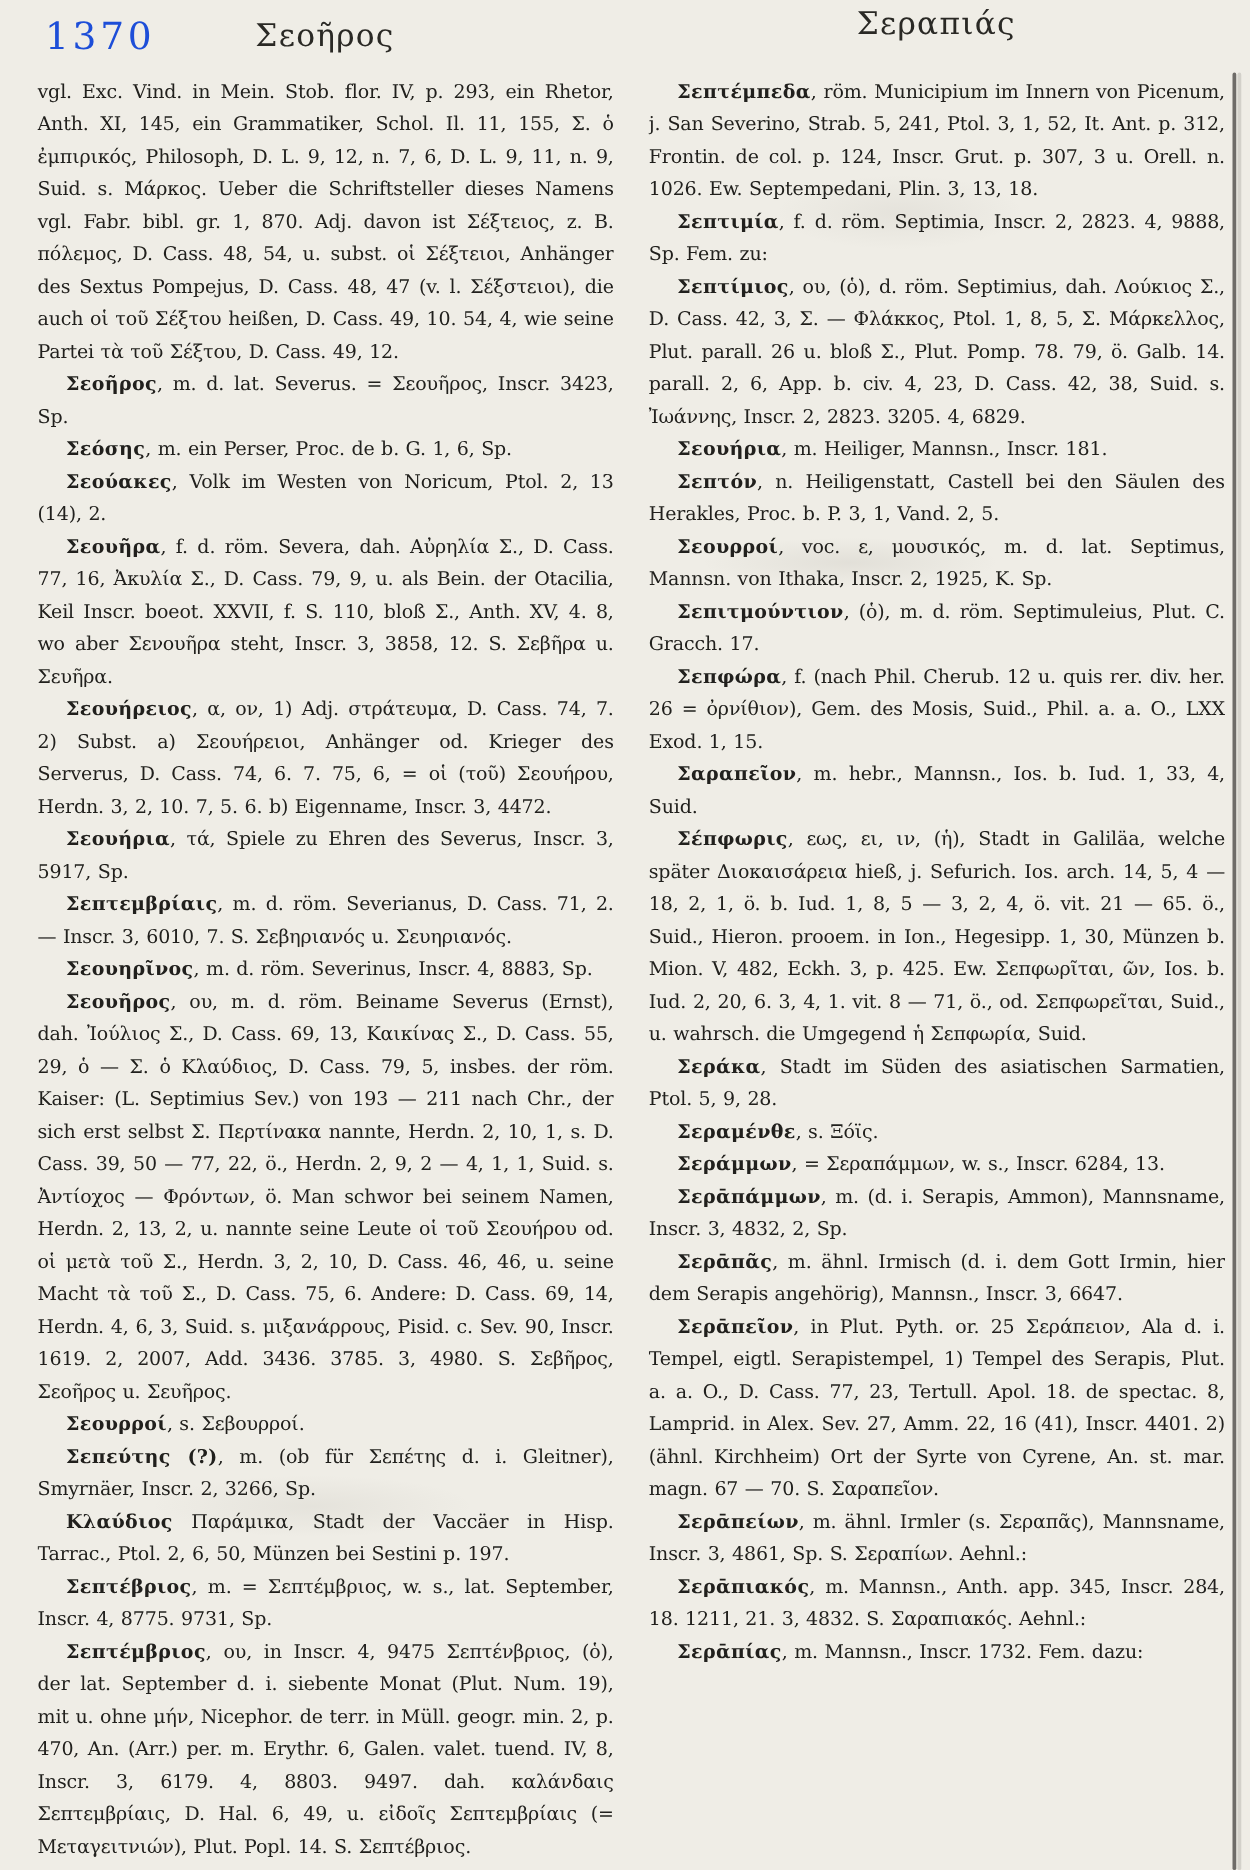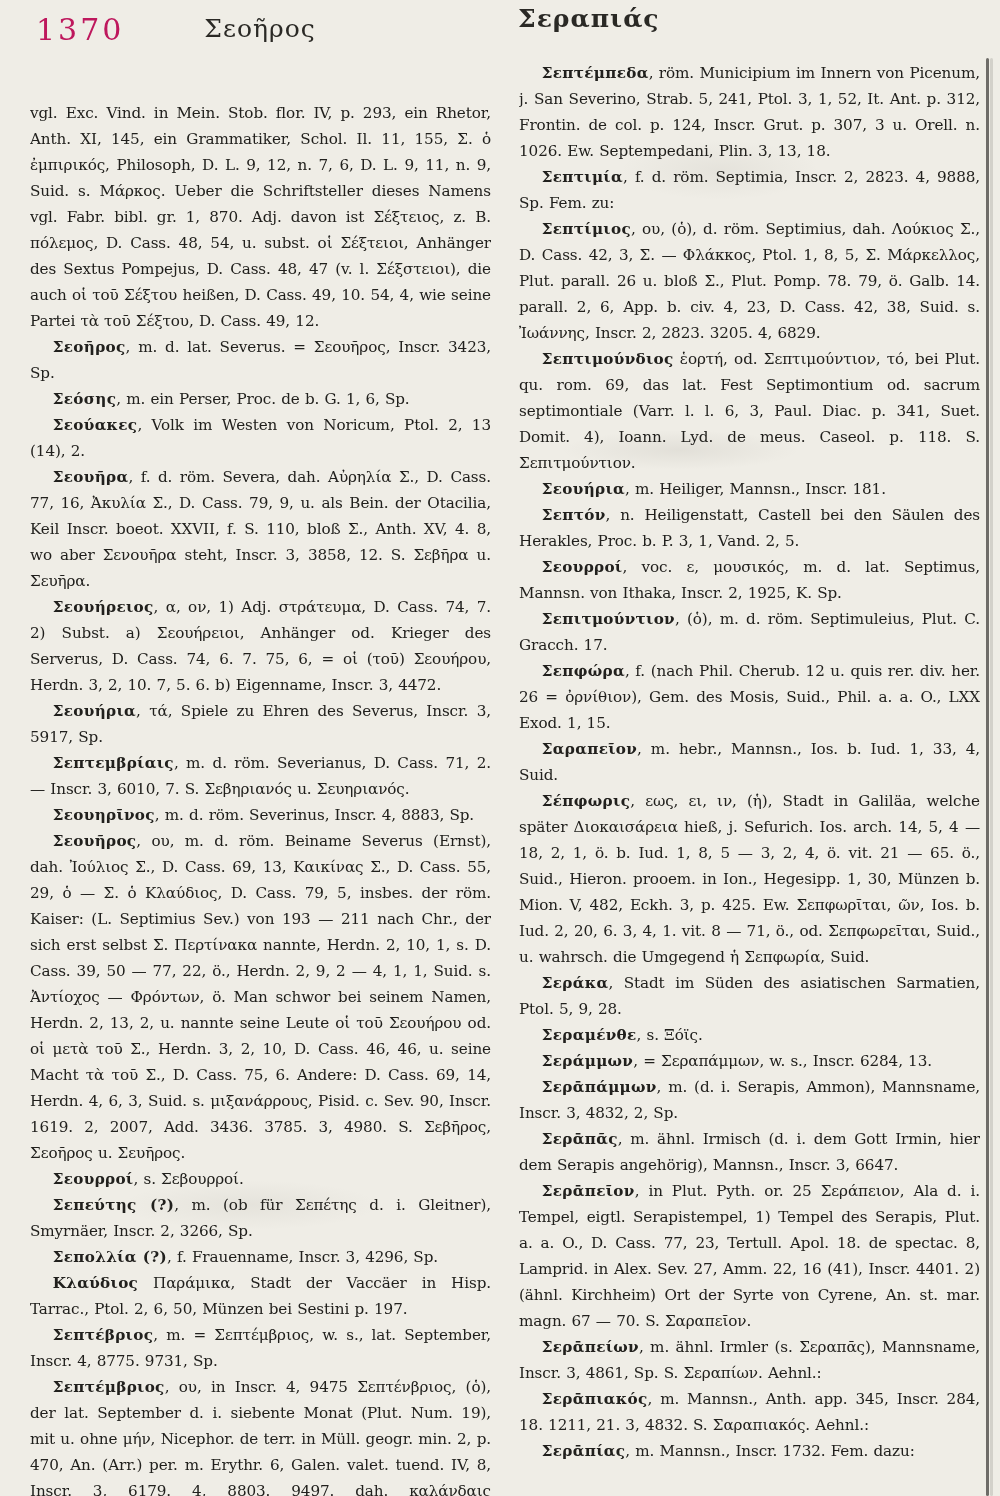--- a/index.html
+++ b/index.html
@@ -20,42 +20,42 @@
       linear-gradient(#f0eee7,#ecease2);
   }
   .scan-edge{
     position:absolute;top:58px;bottom:0;left:986px;width:3px;
     background:#44423e;opacity:.75;border-radius:2px;
     box-shadow:4px 0 0 rgba(90,88,82,.25);
   }
   .header-row{position:absolute;top:0;left:0;right:0;height:58px;}
   .page-number{
     position:absolute;left:36px;top:12px;
-    font-size:30px;letter-spacing:3px;color:#be185d;
+    font-size:30px;letter-spacing:3px;color:#1d4ed8;
   }
   .running-head{
     position:absolute;font-size:25px;letter-spacing:1px;color:#2a2925;
   }
   .running-head.left{left:30px;width:460px;text-align:center;top:14px;}
-  .running-head.right{left:518px;width:462px;top:4px;font-weight:bold;}
+  .running-head.right{left:518px;width:462px;text-align:center;top:4px;}
   .columns{
     position:absolute;top:60px;left:30px;width:950px;bottom:0;
     display:flex;gap:28px;overflow:hidden;
   }
   .column{width:461px;overflow:hidden;}
   .column p{
     margin:0;
     font-size:15.2px;
     line-height:26px;
     text-align:justify;
     text-indent:1.5em;
     letter-spacing:-0.1px;
     word-spacing:0.5px;
   }
-  .column p.no-indent{text-indent:0;margin-top:40px;}
+  .column p.no-indent{text-indent:0;}
   .column p b{font-weight:bold;letter-spacing:0.3px;}
   .stain{position:absolute;border-radius:50%;pointer-events:none;}
   .stain.s1{left:560px;top:430px;width:240px;height:40px;background:radial-gradient(ellipse,rgba(110,105,95,.10),transparent 70%);}
   .stain.s2{left:620px;top:140px;width:200px;height:60px;background:radial-gradient(ellipse,rgba(110,105,95,.08),transparent 70%);}
   .stain.s3{left:120px;top:1180px;width:260px;height:50px;background:radial-gradient(ellipse,rgba(110,105,95,.08),transparent 70%);}
 </style>
 </head>
 <body>
 
 <div class="page">
@@ -76,30 +76,28 @@
         <p><b>Σεόσης</b>, m. ein Perser, Proc. de b. G. 1, 6, Sp.</p>
         <p><b>Σεούακες</b>, Volk im Westen von Noricum, Ptol. 2, 13 (14), 2.</p>
         <p><b>Σεουῆρα</b>, f. d. röm. Severa, dah. Αὐρηλία Σ., D. Cass. 77, 16, Ἀκυλία Σ., D. Cass. 79, 9, u. als Bein. der Otacilia, Keil Inscr. boeot. XXVII, f. S. 110, bloß Σ., Anth. XV, 4. 8, wo aber Σενουῆρα steht, Inscr. 3, 3858, 12. S. Σεβῆρα u. Σευῆρα.</p>
         <p><b>Σεουήρειος</b>, α, ον, 1) Adj. στράτευμα, D. Cass. 74, 7. 2) Subst. a) Σεουήρειοι, Anhänger od. Krieger des Serverus, D. Cass. 74, 6. 7. 75, 6, = οἱ (τοῦ) Σεουήρου, Herdn. 3, 2, 10. 7, 5. 6. b) Eigenname, Inscr. 3, 4472.</p>
         <p><b>Σεουήρια</b>, τά, Spiele zu Ehren des Severus, Inscr. 3, 5917, Sp.</p>
         <p><b>Σεπτεμβρίαις</b>, m. d. röm. Severianus, D. Cass. 71, 2. — Inscr. 3, 6010, 7. S. Σεβηριανός u. Σευηριανός.</p>
         <p><b>Σεουηρῖνος</b>, m. d. röm. Severinus, Inscr. 4, 8883, Sp.</p>
         <p><b>Σεουῆρος</b>, ου, m. d. röm. Beiname Severus (Ernst), dah. Ἰούλιος Σ., D. Cass. 69, 13, Καικίνας Σ., D. Cass. 55, 29, ὁ — Σ. ὁ Κλαύδιος, D. Cass. 79, 5, insbes. der röm. Kaiser: (L. Septimius Sev.) von 193 — 211 nach Chr., der sich erst selbst Σ. Περτίνακα nannte, Herdn. 2, 10, 1, s. D. Cass. 39, 50 — 77, 22, ö., Herdn. 2, 9, 2 — 4, 1, 1, Suid. s. Ἀντίοχος — Φρόντων, ö. Man schwor bei seinem Namen, Herdn. 2, 13, 2, u. nannte seine Leute οἱ τοῦ Σεουήρου od. οἱ μετὰ τοῦ Σ., Herdn. 3, 2, 10, D. Cass. 46, 46, u. seine Macht τὰ τοῦ Σ., D. Cass. 75, 6. Andere: D. Cass. 69, 14, Herdn. 4, 6, 3, Suid. s. μιξανάρρους, Pisid. c. Sev. 90, Inscr. 1619. 2, 2007, Add. 3436. 3785. 3, 4980. S. Σεβῆρος, Σεοῆρος u. Σευῆρος.</p>
         <p><b>Σεουρροί</b>, s. Σεβουρροί.</p>
         <p><b>Σεπεύτης (?)</b>, m. (ob für Σεπέτης d. i. Gleitner), Smyrnäer, Inscr. 2, 3266, Sp.</p>
-        <p><b>Σεπολλία (?)</b>, f. Frauenname, Inscr. 3, 4296, Sp.</p>
         <p><b>Κλαύδιος</b> Παράμικα, Stadt der Vaccäer in Hisp. Tarrac., Ptol. 2, 6, 50, Münzen bei Sestini p. 197.</p>
         <p><b>Σεπτέβριος</b>, m. = Σεπτέμβριος, w. s., lat. September, Inscr. 4, 8775. 9731, Sp.</p>
         <p><b>Σεπτέμβριος</b>, ου, in Inscr. 4, 9475 Σεπτένβριος, (ὁ), der lat. September d. i. siebente Monat (Plut. Num. 19), mit u. ohne μήν, Nicephor. de terr. in Müll. geogr. min. 2, p. 470, An. (Arr.) per. m. Erythr. 6, Galen. valet. tuend. IV, 8, Inscr. 3, 6179. 4, 8803. 9497. dah. καλάνδαις Σεπτεμβρίαις, D. Hal. 6, 49, u. εἰδοῖς Σεπτεμβρίαις (= Μεταγειτνιών), Plut. Popl. 14. S. Σεπτέβριος.</p>
       </div>
     <div class="column">
         <p><b>Σεπτέμπεδα</b>, röm. Municipium im Innern von Picenum, j. San Severino, Strab. 5, 241, Ptol. 3, 1, 52, It. Ant. p. 312, Frontin. de col. p. 124, Inscr. Grut. p. 307, 3 u. Orell. n. 1026. Ew. Septempedani, Plin. 3, 13, 18.</p>
         <p><b>Σεπτιμία</b>, f. d. röm. Septimia, Inscr. 2, 2823. 4, 9888, Sp. Fem. zu:</p>
         <p><b>Σεπτίμιος</b>, ου, (ὁ), d. röm. Septimius, dah. Λούκιος Σ., D. Cass. 42, 3, Σ. — Φλάκκος, Ptol. 1, 8, 5, Σ. Μάρκελλος, Plut. parall. 26 u. bloß Σ., Plut. Pomp. 78. 79, ö. Galb. 14. parall. 2, 6, App. b. civ. 4, 23, D. Cass. 42, 38, Suid. s. Ἰωάννης, Inscr. 2, 2823. 3205. 4, 6829.</p>
-        <p><b>Σεπτιμούνδιος</b> ἑορτή, od. Σεπτιμούντιον, τό, bei Plut. qu. rom. 69, das lat. Fest Septimontium od. sacrum septimontiale (Varr. l. l. 6, 3, Paul. Diac. p. 341, Suet. Domit. 4), Ioann. Lyd. de meus. Caseol. p. 118. S. Σεπιτμούντιον.</p>
         <p><b>Σεουήρια</b>, m. Heiliger, Mannsn., Inscr. 181.</p>
         <p><b>Σεπτόν</b>, n. Heiligenstatt, Castell bei den Säulen des Herakles, Proc. b. P. 3, 1, Vand. 2, 5.</p>
         <p><b>Σεουρροί</b>, voc. ε, μουσικός, m. d. lat. Septimus, Mannsn. von Ithaka, Inscr. 2, 1925, K. Sp.</p>
         <p><b>Σεπιτμούντιον</b>, (ὁ), m. d. röm. Septimuleius, Plut. C. Gracch. 17.</p>
         <p><b>Σεπφώρα</b>, f. (nach Phil. Cherub. 12 u. quis rer. div. her. 26 = ὀρνίθιον), Gem. des Mosis, Suid., Phil. a. a. O., LXX Exod. 1, 15.</p>
         <p><b>Σαραπεῖον</b>, m. hebr., Mannsn., Ios. b. Iud. 1, 33, 4, Suid.</p>
         <p><b>Σέπφωρις</b>, εως, ει, ιν, (ἡ), Stadt in Galiläa, welche später Διοκαισάρεια hieß, j. Sefurich. Ios. arch. 14, 5, 4 — 18, 2, 1, ö. b. Iud. 1, 8, 5 — 3, 2, 4, ö. vit. 21 — 65. ö., Suid., Hieron. prooem. in Ion., Hegesipp. 1, 30, Münzen b. Mion. V, 482, Eckh. 3, p. 425. Ew. Σεπφωρῖται, ῶν, Ios. b. Iud. 2, 20, 6. 3, 4, 1. vit. 8 — 71, ö., od. Σεπφωρεῖται, Suid., u. wahrsch. die Umgegend ἡ Σεπφωρία, Suid.</p>
         <p><b>Σεράκα</b>, Stadt im Süden des asiatischen Sarmatien, Ptol. 5, 9, 28.</p>
         <p><b>Σεραμένθε</b>, s. Ξόϊς.</p>
         <p><b>Σεράμμων</b>, = Σεραπάμμων, w. s., Inscr. 6284, 13.</p>

